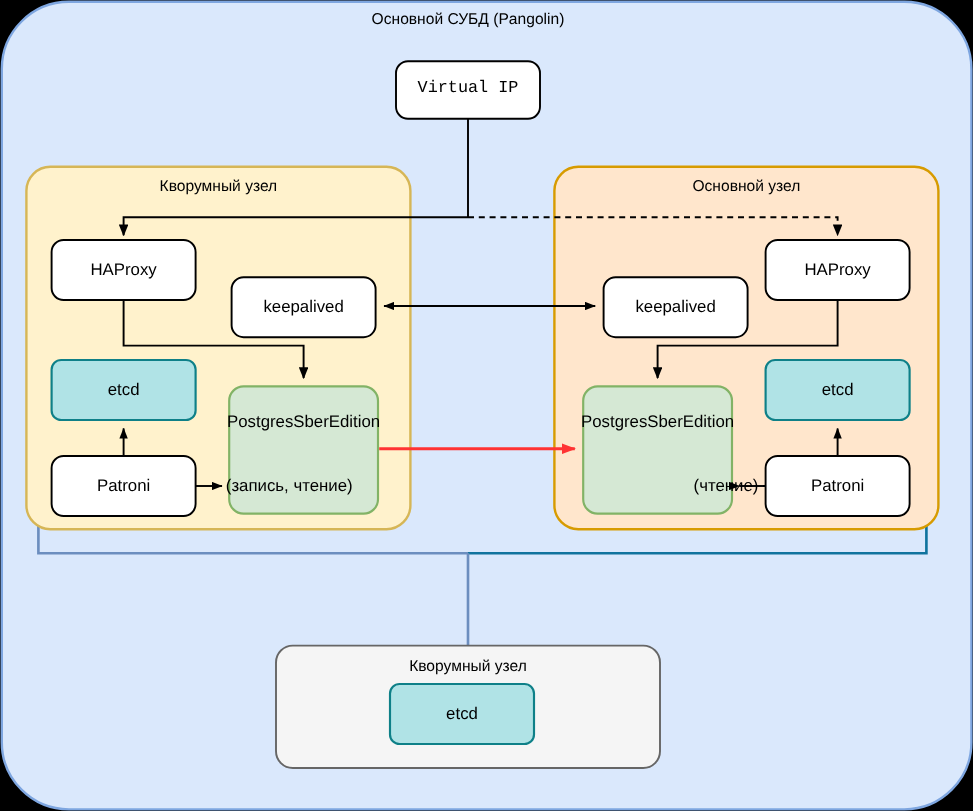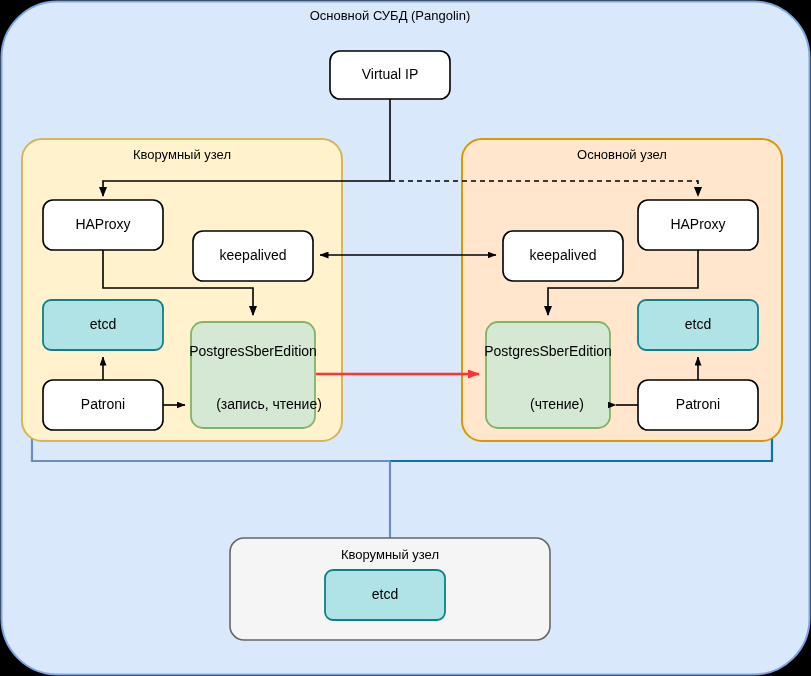--- a/index.html
+++ b/index.html
@@ -74,40 +74,40 @@
     <path d="M320,255 L496,255" fill="none" stroke="#000" stroke-width="1.6" marker-end="url(#ahs)" marker-start="url(#ahsr)"></path>
 
     <path d="M316,374 L479,374" fill="none" stroke="#ff3333" stroke-width="2.6" marker-end="url(#ahred)"></path>
 
     <rect x="230" y="538" width="320" height="102" rx="14" ry="14" fill="#f5f5f5" stroke="#666666" stroke-width="1.6"></rect>
     <rect x="325" y="570" width="120" height="50" rx="8" ry="8" fill="#b0e3e6" stroke="#0e8088" stroke-width="1.8"></rect>
   </svg>
 
   <div class="lbl ttl" style="left:290px;top:6px;width:200px;height:20px;">Основной СУБД (Pangolin)</div>
 
-  <div class="lbl bx" style="left:330px;top:51px;width:120px;height:48px;">Virtual IP</div>
+  <div class="lbl bx" style="left:330px;top:51px;width:120px;height:48px;font-family:Liberation Mono, monospace;">Virtual IP</div>
 
   <div class="lbl ttl" style="left:82px;top:145px;width:200px;height:20px;">Кворумный узел</div>
   <div class="lbl bx" style="left:43px;top:200px;width:120px;height:50px;">HAProxy</div>
   <div class="lbl bx" style="left:193px;top:231px;width:120px;height:50px;">keepalived</div>
   <div class="lbl bx" style="left:43px;top:300px;width:120px;height:50px;">etcd</div>
   <div class="lbl bx" style="left:43px;top:380px;width:120px;height:50px;">Patroni</div>
   <div class="lbl bx2" style="left:191px;top:332px;width:124px;height:40px;">
     <span>Postgres</span>
     <span>SberEdition</span>
   </div>
-  <div class="lbl bx" style="left:202px;top:388px;width:134px;height:34px;text-align:right;">(запись, чтение)</div>
+  <div class="lbl bx" style="left:174px;top:388px;width:134px;height:34px;text-align:right;">(запись, чтение)</div>
 
   <div class="lbl ttl" style="left:522px;top:145px;width:200px;height:20px;">Основной узел</div>
   <div class="lbl bx" style="left:638px;top:200px;width:120px;height:50px;">HAProxy</div>
   <div class="lbl bx" style="left:503px;top:231px;width:120px;height:50px;">keepalived</div>
   <div class="lbl bx" style="left:638px;top:300px;width:120px;height:50px;">etcd</div>
   <div class="lbl bx" style="left:638px;top:380px;width:120px;height:50px;">Patroni</div>
   <div class="lbl bx2" style="left:486px;top:332px;width:124px;height:40px;">
     <span>Postgres</span>
     <span>SberEdition</span>
   </div>
-  <div class="lbl bx" style="left:486px;top:388px;width:142px;height:34px;">(чтение)</div>
+  <div class="lbl bx" style="left:486px;top:388px;width:142px;height:34px;padding-left:48px;">(чтение)</div>
 
   <div class="lbl ttl" style="left:290px;top:545px;width:200px;height:20px;">Кворумный узел</div>
   <div class="lbl bx" style="left:325px;top:570px;width:120px;height:50px;">etcd</div>
 
 </div>
 
 </body></html>

